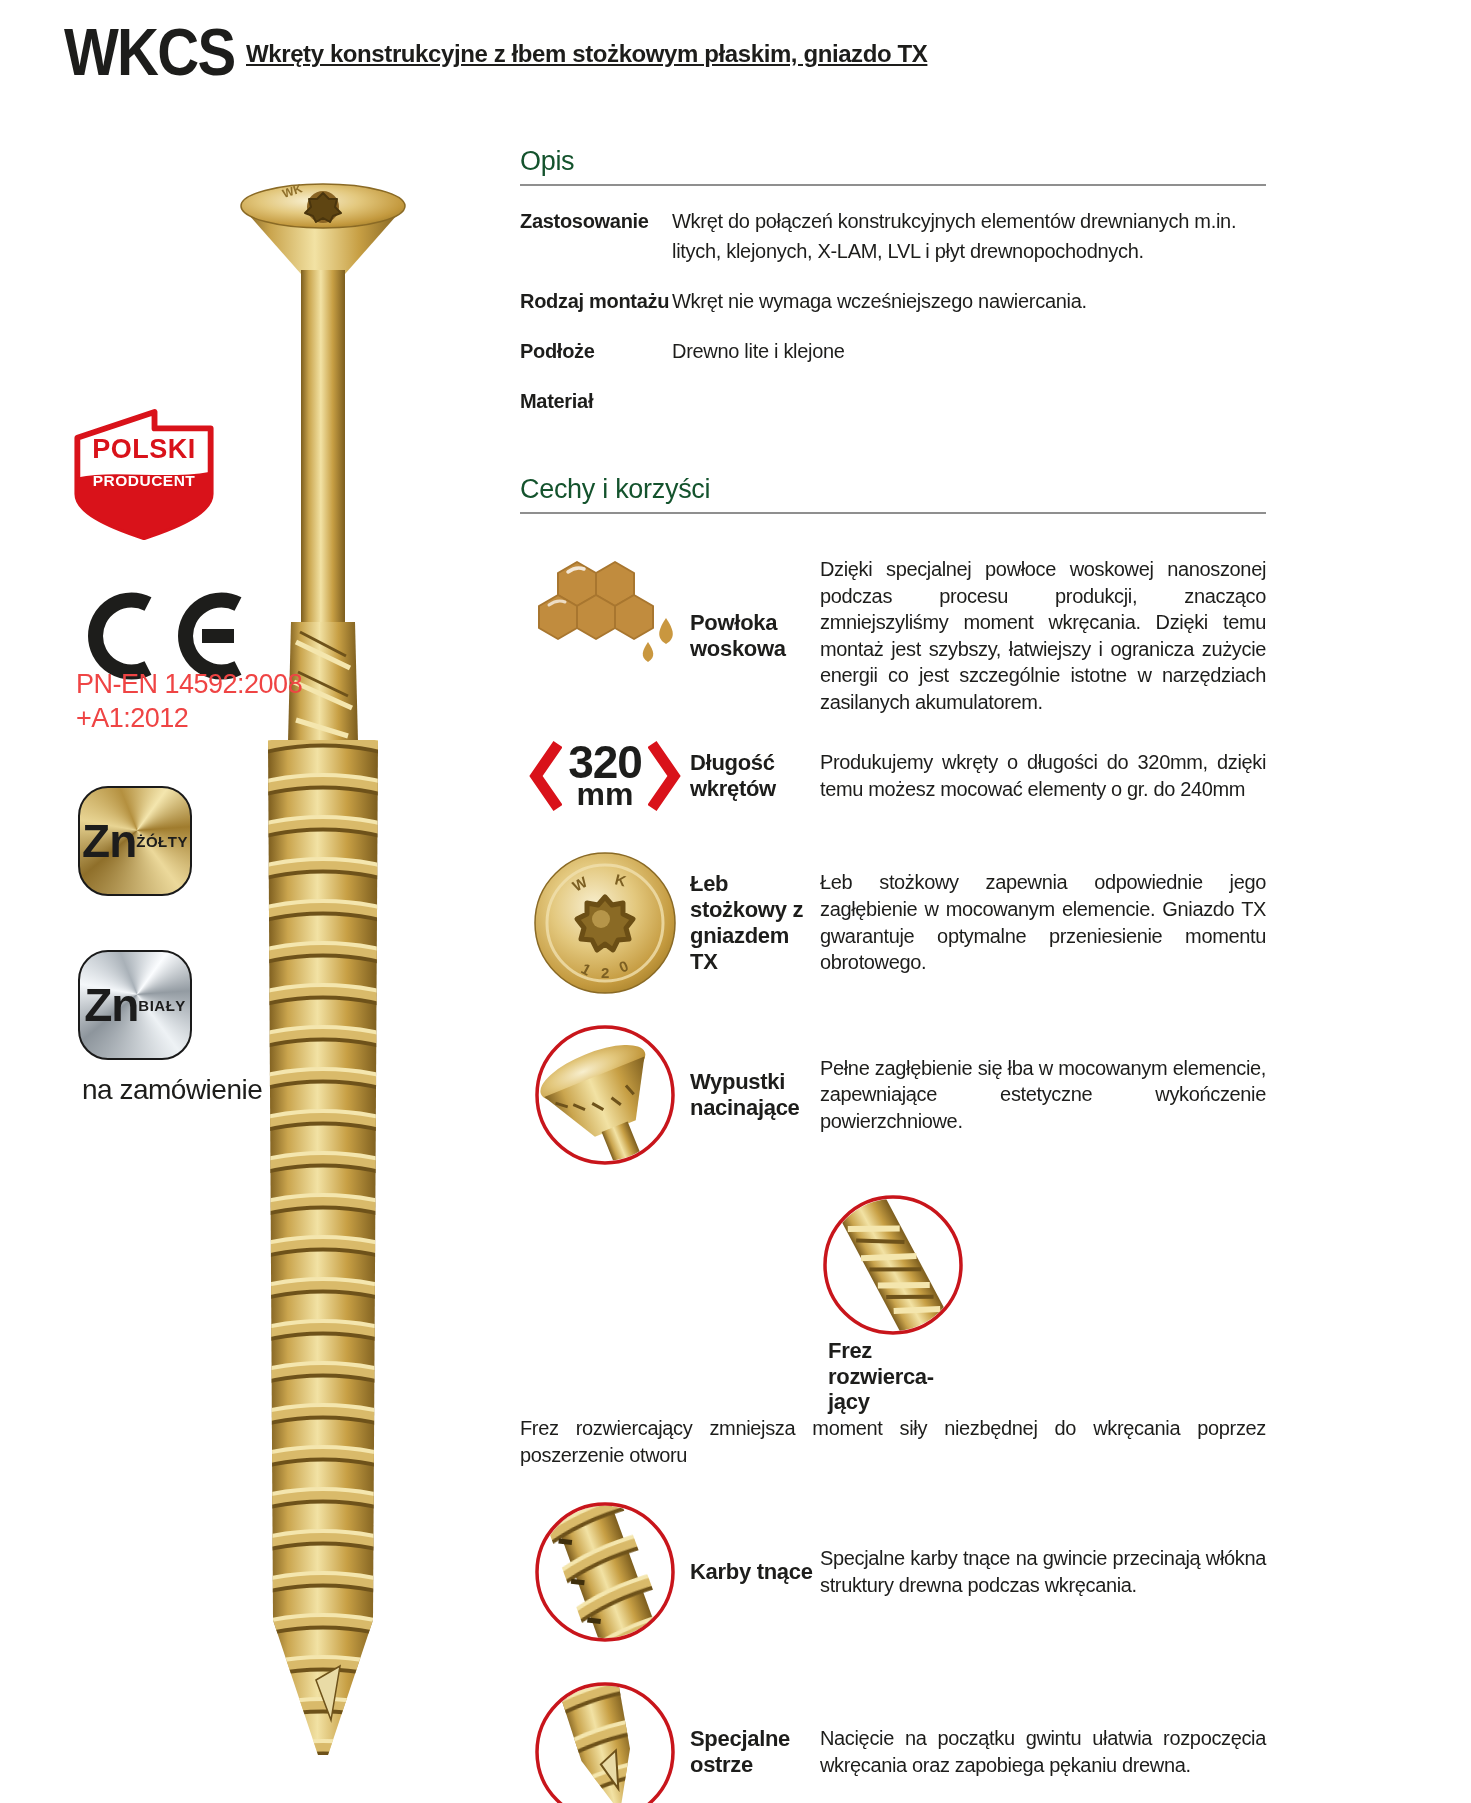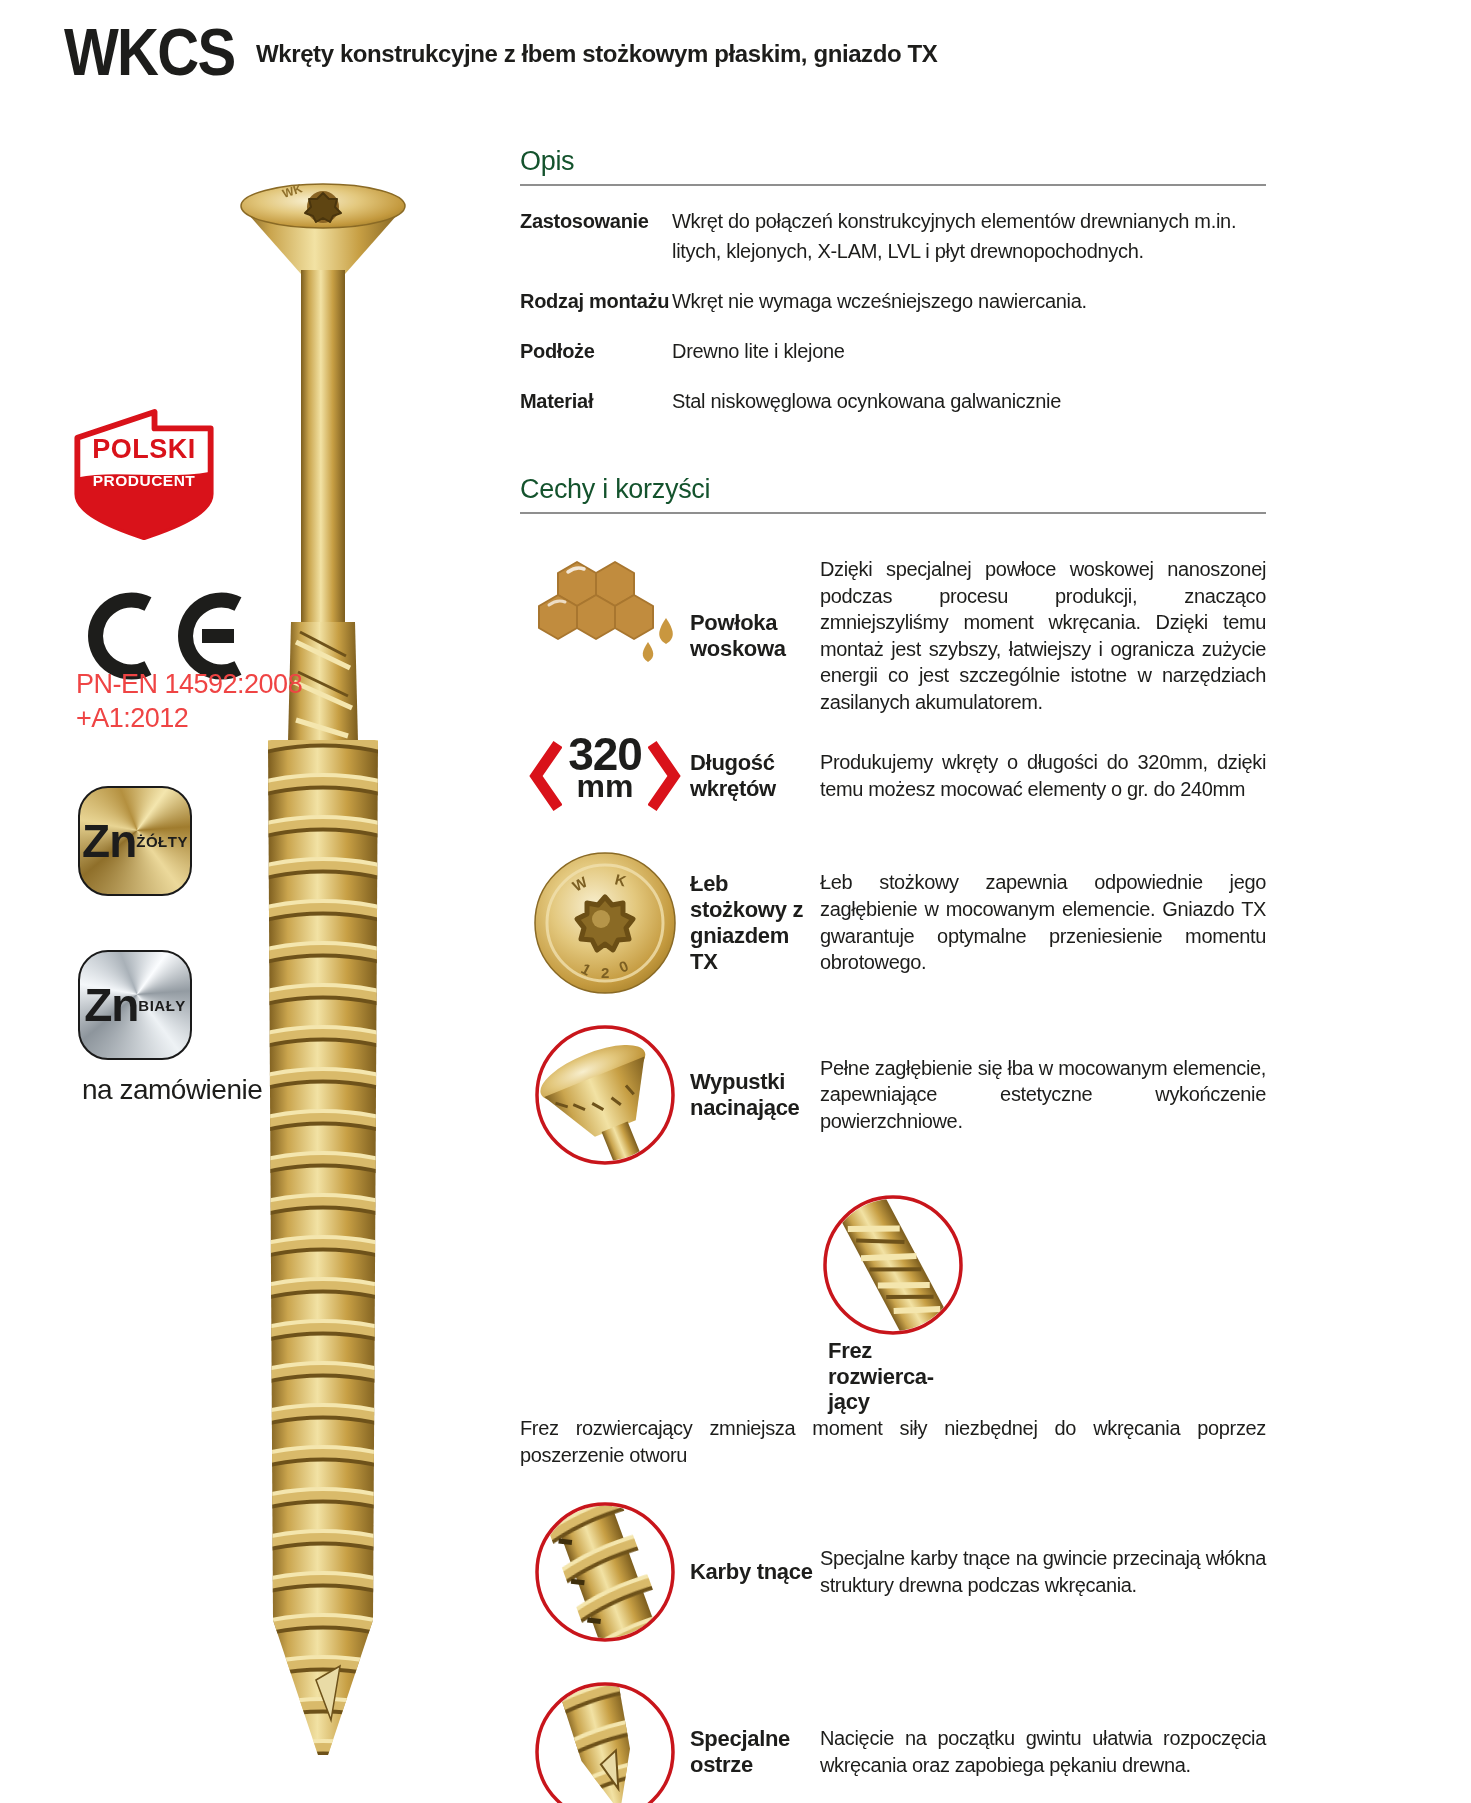--- a/index.html
+++ b/index.html
@@ -2,22 +2,22 @@
 <html><head>
 <meta charset="utf-8">
 <style>
   html,body{margin:0;padding:0;background:#ffffff;}
   .page{position:relative;width:1323px;height:1803px;background:#fff;overflow:hidden;
         font-family:"Liberation Sans",sans-serif;color:#1d1d1b;}
 
   
   .hdr-code{position:absolute;left:64px;top:14px;font-size:66px;font-weight:800;
             letter-spacing:-2px;transform:scaleX(.88);transform-origin:left top;color:#1d1d1b;}
-  .hdr-title{position:absolute;left:256px;top:40px;font-size:24px;font-weight:700;
-             letter-spacing:-0.4px;color:#1d1d1b;}
+  .hdr-title{position:absolute;left:246px;top:40px;font-size:24px;font-weight:700;
+             letter-spacing:-0.4px;color:#1d1d1b;text-decoration:underline;}
 
   
   .badge-shield{position:absolute;left:68px;top:400px;width:152px;height:148px;}
   .badge-shield .t1{position:absolute;left:0;top:34px;width:100%;text-align:center;
                     font-size:27px;font-weight:800;color:#d9121a;letter-spacing:.5px;}
   .badge-shield .t2{position:absolute;left:0;top:72px;width:100%;text-align:center;
                     font-size:15.5px;font-weight:800;color:#fff;letter-spacing:.5px;}
   .ce-mark{position:absolute;left:76px;top:590px;}
   .norm{position:absolute;left:76px;top:668px;font-size:27px;letter-spacing:-0.5px;line-height:1.25;color:#ef4444;}
   .zn{position:absolute;left:78px;width:114px;height:110px;border:2px solid #1a1a1a;border-radius:30px;
@@ -41,21 +41,21 @@
         font-size:20px;letter-spacing:-0.3px;line-height:1.5;}
   .spec .lab{font-weight:700;}
   .cechy-head{margin-top:58px;}
   .features{margin-top:42px;}
   .feature{display:flex;align-items:center;}
   .feature.top{align-items:flex-start;}
   .f-icon{width:170px;display:flex;justify-content:center;flex:none;}
   .f-label{width:130px;flex:none;font-size:22px;font-weight:700;line-height:1.18;
            letter-spacing:-0.3px;align-self:center;}
   .f-text{flex:1;font-size:20px;letter-spacing:-0.35px;line-height:1.33;text-align:justify;align-self:center;}
-  .len-icon{display:flex;gap:6px;}
+  .len-icon{display:flex;align-items:center;gap:6px;}
   .len-num{text-align:center;line-height:.82;font-weight:800;color:#1d1d1b;}
   .len-num .v{font-size:46px;letter-spacing:-1px;display:block;}
   .len-num .u{font-size:32px;display:block;}
   .m1{margin-bottom:20px;}.m2{margin-bottom:34px;}.m3{margin-bottom:26px;}
   .m4{margin-bottom:24px;}.m5{margin-bottom:30px;flex-direction:column;}.m6{margin-bottom:34px;}
 </style>
 </head>
 <body>
 
 <div class="page">
@@ -142,21 +142,20 @@
     <hr class="rule">
 
     <div class="spec">
       <div class="lab">Zastosowanie</div>
       <div class="val">Wkręt do połączeń konstrukcyjnych elementów drewnianych m.in. litych, klejonych, X-LAM, LVL i płyt drewnopochodnych.</div>
       <div class="lab">Rodzaj montażu</div>
       <div class="val">Wkręt nie wymaga wcześniejszego nawiercania.</div>
       <div class="lab">Podłoże</div>
       <div class="val">Drewno lite i klejone</div>
       <div class="lab">Materiał</div>
-      <div class="val">Stal niskowęglowa ocynkowana galwanicznie</div>
     </div>
 
     <h2 class="sec-head cechy-head">Cechy i korzyści</h2>
     <hr class="rule">
 
     <div class="features">
 
       <div class="feature top m1">
         <div class="f-icon">
           <svg width="170" height="120" viewBox="0 0 170 120">

